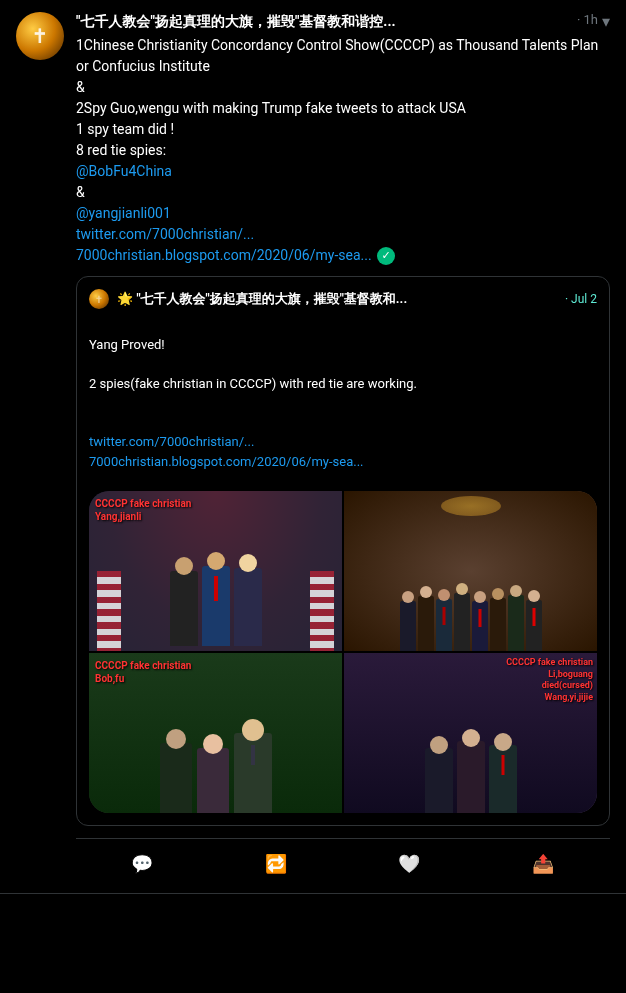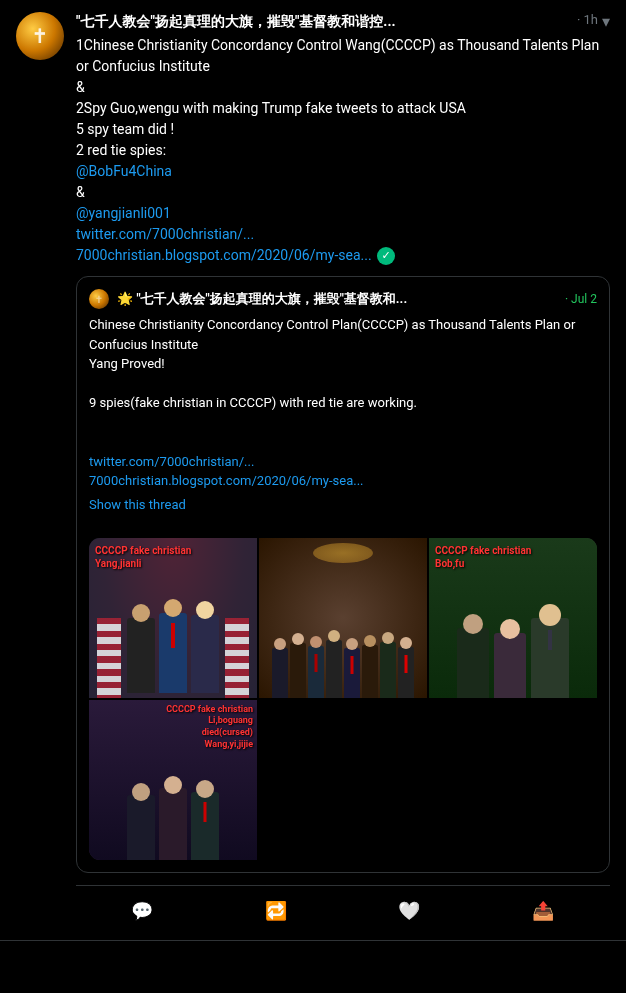--- a/index.html
+++ b/index.html
@@ -117,45 +117,45 @@
 
     .quoted-avatar {
       width: 20px;
       height: 20px;
       border-radius: 50%;
       background: radial-gradient(circle at 35% 35%, #ffcc44, #cc7700 50%, #442200);
       flex-shrink: 0;
     }
 
     .quoted-time {
-      color: #22c55e;
+      color: #5eead4;
       font-size: 12px;
       margin-left: auto;
     }
 
     .quoted-body {
       font-size: 13px;
       line-height: 1.5;
       color: #fff;
     }
 
     .show-thread {
       color: #1d9bf0;
       font-size: 13px;
       margin-top: 6px;
       cursor: pointer;
       display: block;
     }
 
     .image-grid {
       display: grid;
-      grid-template-columns: 1fr 1fr 1fr;
+      grid-template-columns: 1fr 1fr;
       gap: 2px;
-      margin-top: 26px;
-      border-radius: 11px;
+      margin-top: 20px;
+      border-radius: 20px;
       overflow: hidden;
     }
 
     .image-cell {
       position: relative;
       background: #1a1a2e;
       overflow: hidden;
       height: 160px;
     }
 
@@ -231,54 +231,53 @@
   </div>
 
   <div class="tweet-content">
     <div class="tweet-header">
       <span class="tweet-user">"七千人教会"扬起真理的大旗，摧毁"基督教和谐控...</span>
       <span class="tweet-time">· 1h</span>
       <span class="chevron-icon">▾</span>
     </div>
 
     <div class="tweet-body">
-      <span>1Chinese Christianity Concordancy Control Wang(CCCCP)  as Thousand Talents Plan or Confucius Institute</span><br>
+      <span>1Chinese Christianity Concordancy Control Show(CCCCP)  as Thousand Talents Plan or Confucius Institute</span><br>
       <span>&amp;</span><br>
       <span>2Spy Guo,wengu with making Trump fake tweets to  attack USA</span><br>
-      <span>5 spy team did !</span><br>
-      <span>2 red tie spies:</span><br>
+      <span>1 spy team did !</span><br>
+      <span>8 red tie spies:</span><br>
       <span class="mention">@BobFu4China</span><br>
       <span>&amp;</span><br>
       <span class="mention">@yangjianli001</span><br>
       <a class="link">twitter.com/7000christian/...</a><br>
       <a class="link">7000christian.blogspot.com/2020/06/my-sea...</a>
       <span class="verified-icon">✓</span>
     </div>
 
     <div class="quoted-tweet">
       <div class="quoted-tweet-header">
         <div class="quoted-avatar" style="display:flex;align-items:center;justify-content:center;">
           <span style="font-size:10px;color:#fff8;">✝</span>
         </div>
         <span style="font-size:13px;font-weight:700;color:#fff;">
           🌟 <span>"七千人教会"扬起真理的大旗，摧毁"基督教和...</span>
         </span>
         <span class="quoted-time">· Jul 2</span>
       </div>
       <div class="quoted-body">
-        <span>Chinese Christianity Concordancy Control Plan(CCCCP) as Thousand Talents Plan or Confucius Institute</span><br>
+        <br>
         <span>Yang Proved!</span><br>
         <br>
-        <span>9 spies(fake christian in CCCCP)  with red tie are working.</span><br>
+        <span>2 spies(fake christian in CCCCP)  with red tie are working.</span><br>
         <br>
         <br>
         <a class="link">twitter.com/7000christian/...</a><br>
         <a class="link">7000christian.blogspot.com/2020/06/my-sea...</a>
       </div>
-      <a class="show-thread">Show this thread</a>
 
       <div class="image-grid">
 
         <div class="image-cell photo-trump-bg">
           <div class="red-curtain"></div>
 
           <div style="position:absolute;bottom:0;left:0;right:0;height:100%;display:flex;align-items:flex-end;justify-content:center;padding-bottom:5px;gap:4px;">
 
             <div style="position:absolute;left:8px;bottom:0;width:24px;height:80px;background:linear-gradient(to bottom,#b22234 0%,#b22234 8%,#fff 8%,#fff 16%,#b22234 16%,#b22234 24%,#fff 24%,#fff 32%,#b22234 32%,#b22234 40%,#fff 40%,#fff 48%,#b22234 48%,#b22234 56%,#fff 56%,#fff 64%,#b22234 64%,#b22234 72%,#fff 72%,#fff 80%,#b22234 80%,#b22234 88%,#fff 88%,#fff 96%,#b22234 96%,#b22234 100%);opacity:0.8;"></div>
 

